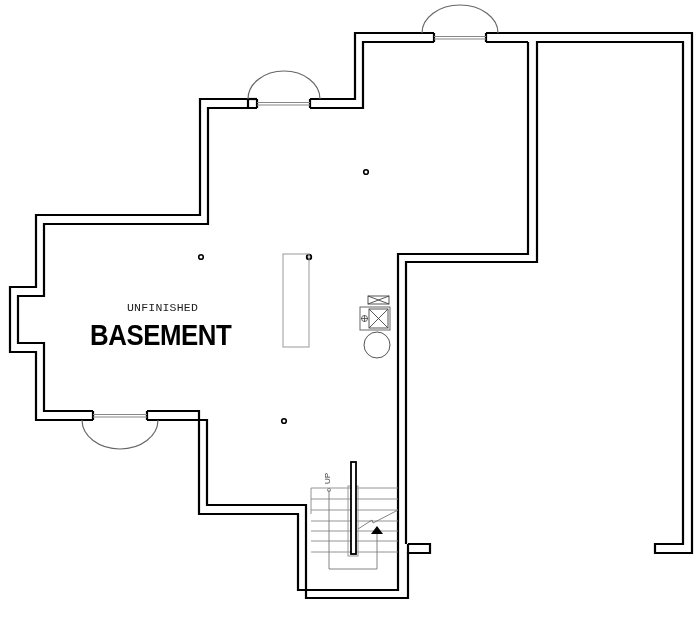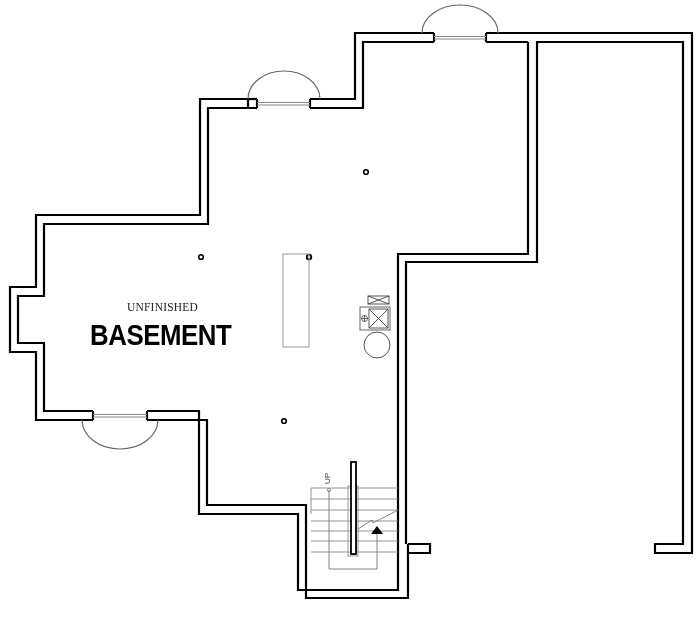--- a/index.html
+++ b/index.html
@@ -1,18 +1,18 @@
 <!DOCTYPE html>
 <html><head>
 <meta charset="utf-8">
 <style>
   html, body { margin: 0; padding: 0; background: #ffffff; }
   body { width: 700px; height: 634px; position: relative; overflow: hidden; font-family: "Liberation Sans", sans-serif; }
   svg { position: absolute; left: 0; top: 0; }
-  .label-small { position: absolute; left: 127px; top: 301px; font-size: 11.5px; color: #222; letter-spacing: 0.2px; font-family: Liberation Serif, serif; }
+  .label-small { position: absolute; left: 127px; top: 301px; font-size: 11.5px; color: #222; letter-spacing: 0.2px; font-family: Liberation Mono, monospace; }
   .label-big { position: absolute; left: 90px; top: 318px; font-size: 30px; font-weight: bold; color: #000; letter-spacing: -0.5px; transform: scaleX(0.86); transform-origin: left top; font-family: "Liberation Sans", sans-serif; }
   .up-label { position: absolute; left: 320px; top: 474px; font-size: 8px; color: #333; transform: rotate(-90deg); transform-origin: left top; font-family: "Liberation Sans", sans-serif; }
 </style>
 </head>
 <body>
 
 <svg width="700" height="634" viewBox="0 0 700 634">
 
   <polyline fill="none" stroke="#000" stroke-width="2.2" stroke-linejoin="miter" points="248,99 200,99 200,215 36,215 36,287 10,287 10,352 36,352 36,420 93,420"></polyline>
   <polyline fill="none" stroke="#000" stroke-width="2.2" points="147,420 207,420 207,505 306,505 306,598 408,598 408,553 430,553 430,544 408,544"></polyline>

